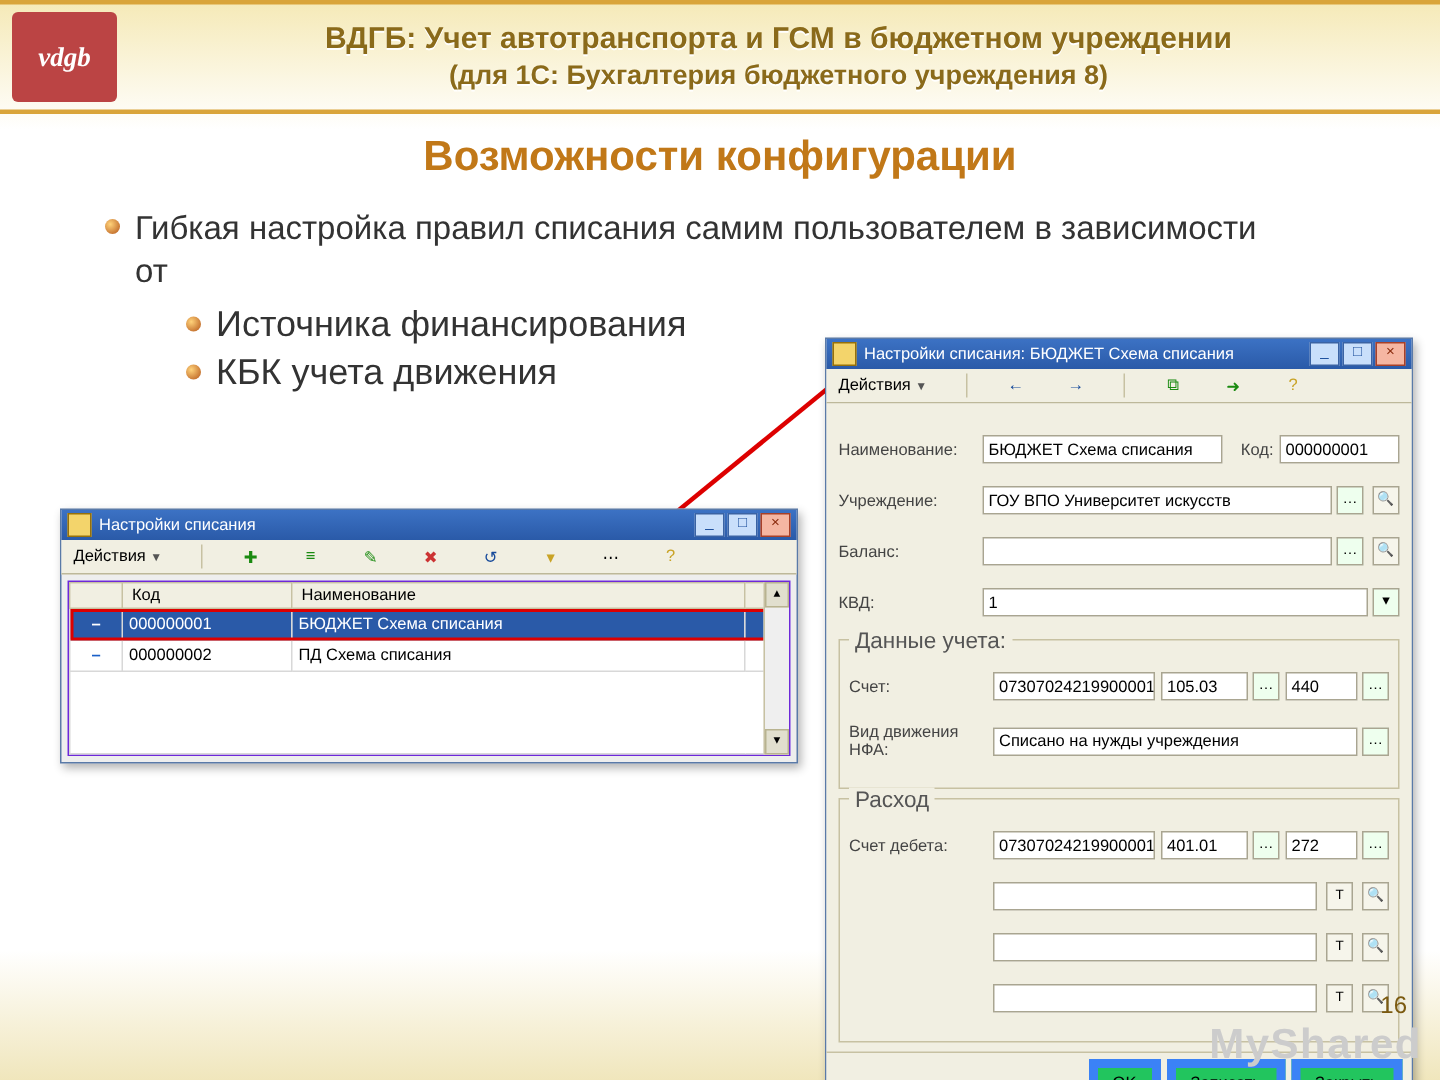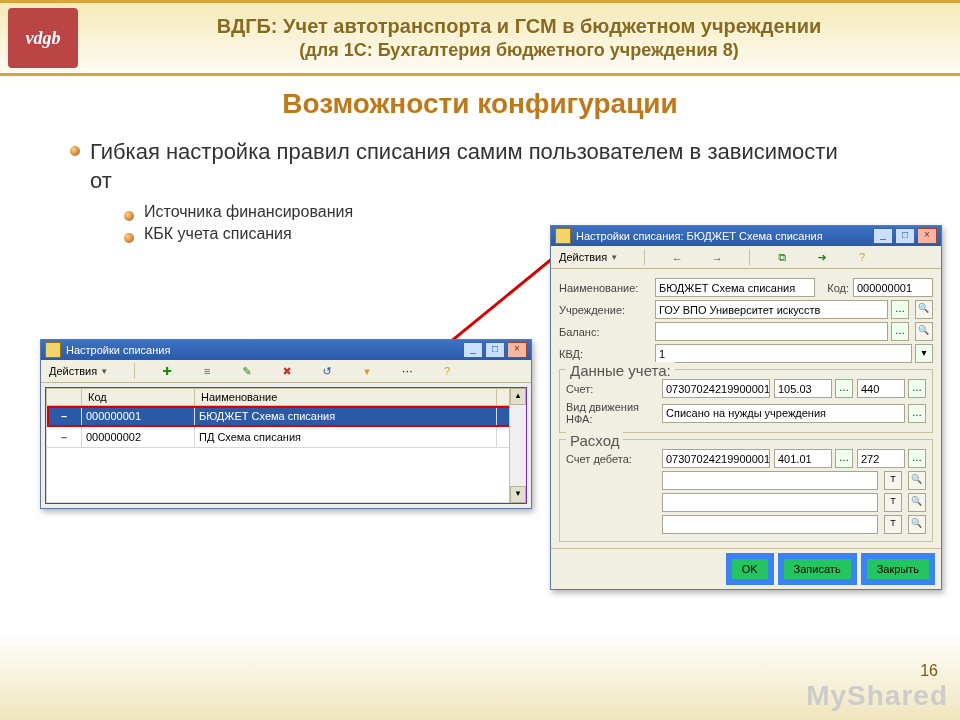--- a/index.html
+++ b/index.html
@@ -5,21 +5,21 @@
 html,body{margin:0;padding:0;width:960px;height:720px;font-family:Tahoma,Arial,sans-serif;overflow:hidden;background:#fff}
 .slide{position:relative;width:960px;height:720px;background:linear-gradient(180deg,#f5e9b6 0%,#fff 12%,#fff 88%,#f0e6bc 100%)}
 .topband{position:absolute;left:0;right:0;top:0;height:70px;border-top:3px solid #d9a43a;border-bottom:3px solid #d9a43a;display:flex;align-items:center}
 .logo{width:70px;height:60px;margin-left:8px;background:#b44;border-radius:4px;display:flex;align-items:center;justify-content:center;color:#fff;font-weight:bold;font-size:18px;font-family:Georgia,serif}
 .logotxt{font-style:italic}
 .toptxt{flex:1;text-align:center;color:#8a6a1a;font-weight:bold;font-size:20px;line-height:1.25;text-shadow:0 1px 0 #fff}
 .sub{font-size:18px}
 .sect{position:absolute;left:0;right:0;top:88px;text-align:center;color:#c17818;font-size:28px;font-weight:bold;text-shadow:0 1px 0 #fff}
 .bullets{position:absolute;left:70px;top:138px;right:40px;color:#333;font-size:22px}
 .b1{display:flex;gap:10px;margin-bottom:8px;max-width:780px;line-height:1.3}
-.b2{display:flex;gap:10px;margin:4px 0 4px 54px;font-size:16px}
+.b2{display:flex;gap:10px;margin:4px 0 4px 54px;font-size:24px}
 .bu{width:10px;height:10px;border-radius:50%;background:radial-gradient(circle at 35% 35%,#ffd27a,#b35418);margin-top:8px;flex:0 0 10px}
 .watermark{position:absolute;right:12px;bottom:8px;font-size:28px;color:#ccc;font-weight:bold;letter-spacing:1px}
 .pgnum{position:absolute;right:22px;bottom:40px;color:#7b5a10;font-size:16px}
 .arrow{position:absolute;pointer-events:none}
 
 
 .win{position:absolute;background:#eee;border:1px solid #5a7aa8;box-shadow:2px 3px 6px rgba(0,0,0,.3);font-size:11px;color:#000}
 .titlebar{background:linear-gradient(#3c72c4,#2a5aa8);color:#fff;height:20px;display:flex;align-items:center;padding:0 4px;font-size:11px}
 .titlebar .ticon{width:14px;height:14px;background:#f3d46b;border:1px solid #96700a;margin-right:5px}
 .titlebar .sp{flex:1}
@@ -41,21 +41,21 @@
 .rmark{color:#1a60c8;font-weight:bold;text-align:center;width:18px}
 .hlrow{outline:2px solid #d00;outline-offset:-2px}
 .scroll{position:absolute;right:0;top:0;bottom:0;width:16px;background:#efefef;border-left:1px solid #c7c1a2}
 .scroll .sbtn{height:15px;background:#e1dfce;border:1px solid #b8b390;font-size:9px;text-align:center;line-height:13px}
 .scroll .thumb{position:absolute;top:16px;bottom:16px;left:0;right:0}
 .w1 .pad{height:50px}
 
 
 .w2{left:550px;top:225px;width:390px}
 .w2 .form{padding:6px 8px 4px;background:#f1efe2}
-.frow{display:flex;align-items:center;margin:3px 0;gap:4px}
+.frow{display:flex;align-items:center;margin:15px 0;gap:4px}
 .flabel{width:92px;color:#444;font-size:11px}
 .flabel.narrow{width:92px}
 .inp{flex:1;height:17px;background:#fff;border:1px solid #a9a591;font-size:11px;padding:0 3px;display:flex;align-items:center;overflow:hidden;white-space:nowrap}
 .inpbtn{width:16px;height:17px;background:#efe;border:1px solid #a9a591;text-align:center;font-size:10px;line-height:15px;margin-left:-1px}
 .group{border:1px solid #c7c1a2;margin:6px 0 2px;padding:6px 6px 4px;position:relative}
 .group .gl{position:absolute;top:-8px;left:6px;background:#f1efe2;padding:0 4px;font-size:15px;color:#555}
 .fbar{display:flex;justify-content:flex-end;gap:4px;padding:4px 6px;border-top:1px solid #c7c1a2;background:#f1efe2}
 .fbtn{height:20px;padding:0 10px;background:#22c55e;border:6px solid #3b82f6;font-size:11px;display:flex;align-items:center}
 .codebox{width:72px;flex:none}
 .mini{width:50px;flex:none}
@@ -82,21 +82,21 @@
   <div class="b1">
         <span class="bu"></span>
         <span>Гибкая настройка правил списания самим пользователем в зависимости от</span>
       </div>
   <div class="b2">
         <span class="bu"></span>
         <span>Источника финансирования</span>
       </div>
   <div class="b2">
         <span class="bu"></span>
-        <span>КБК учета списания</span>
+        <span>КБК учета движения</span>
       </div>
 </div>
 
 <svg class="arrow" style="left:330px;top:232px;width:260px;height:210px">
   <line x1="245" y1="8" x2="10" y2="200" stroke="#d00" stroke-width="3"></line>
   <polygon points="248,3 232,18 258,22" fill="#d00"></polygon>
 </svg>
 
 <div class="win w1">
   <div class="titlebar">

